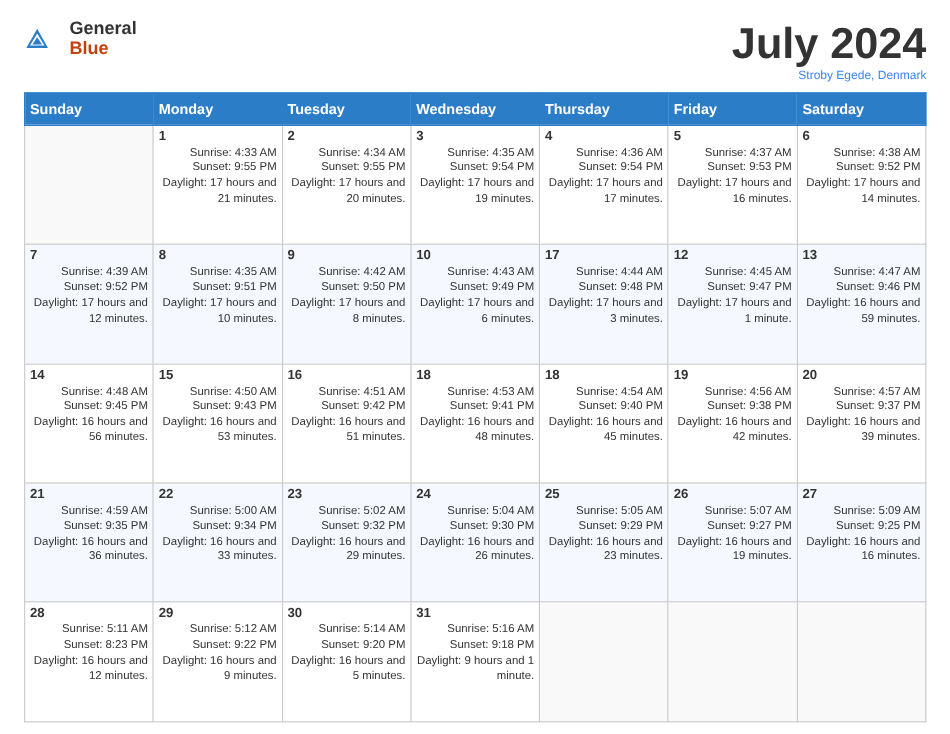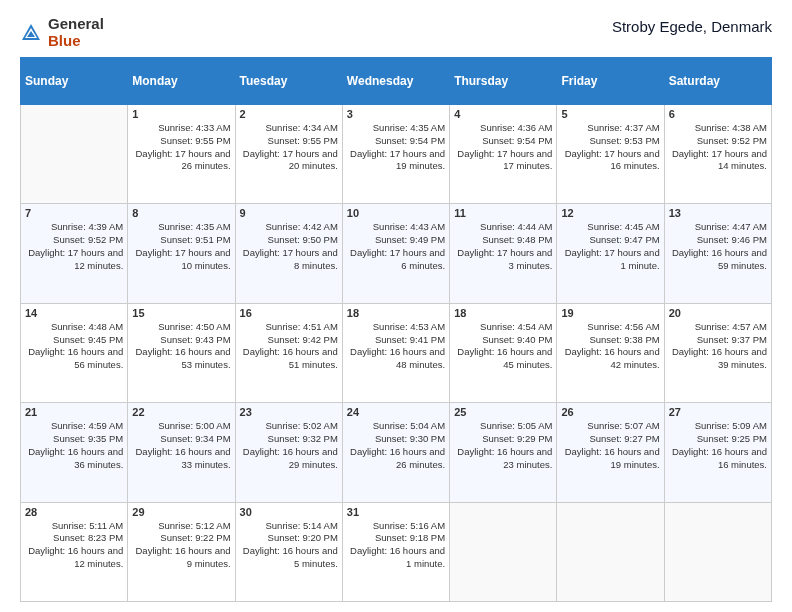--- a/index.html
+++ b/index.html
@@ -19,21 +19,21 @@
     }
     .header {
       display: flex;
       justify-content: space-between;
       align-items: flex-start;
       margin-bottom: 8px;
     }
     .logo {
       display: flex;
       align-items: center;
-      gap: 6px;
+      gap: 16px;
     }
     .logo-text {
       font-size: 15px;
       font-weight: bold;
       line-height: 1.1;
     }
     .logo-general { color: #333; }
     .logo-blue { color: #c2410c; }
     .logo-icon {
       width: 22px;
@@ -42,37 +42,37 @@
     .title-block {
       text-align: right;
     }
     .title-month {
       font-size: 36px;
       font-weight: bold;
       color: #333;
       line-height: 1.1;
     }
     .title-location {
-      font-size: 15px;
-      color: #0f172a;
+      font-size: 10px;
+      color: #3b82f6;
       margin-top: 2px;
     }
     .calendar {
       flex: 1;
       border: 1px solid #ccc;
       border-collapse: collapse;
       width: 100%;
       table-layout: fixed;
     }
     .calendar th {
       background-color: #2b7dc8;
       color: #fff;
       font-size: 12px;
       font-weight: bold;
-      padding: 16px 4px;
+      padding: 6px 4px;
       text-align: left;
       border: 1px solid #2b7dc8;
     }
     .calendar td {
       border: 1px solid #ccc;
       vertical-align: top;
       padding: 3px 4px;
       font-size: 10px;
       color: #333;
       height: 82px;
@@ -107,20 +107,21 @@
         <polygon points="11,2 20,18 2,18" fill="#2b7dc8"></polygon>
         <polygon points="11,6 17,16 5,16" fill="#fff"></polygon>
         <polygon points="11,9 15,15 7,15" fill="#2b7dc8"></polygon>
       </svg>
       <div class="logo-text">
         <span class="logo-general">General</span><br>
         <span class="logo-blue">Blue</span>
       </div>
     </div>
     <div class="title-block">
+      <div class="title-month">July 2024</div>
       <div class="title-location">Stroby Egede, Denmark</div>
     </div>
   </div>
 
   <table class="calendar">
     <thead>
       <tr>
         <th>Sunday</th>
         <th>Monday</th>
         <th>Tuesday</th>
@@ -131,21 +132,21 @@
       </tr>
     </thead>
     <tbody id="calendar-body">
     <tr>
           <td class="empty-cell"></td>
           <td>
             <span class="day-num">1</span>
             <div class="day-info">
               <div>Sunrise: 4:33 AM</div>
               <div>Sunset: 9:55 PM</div>
-              <div>Daylight: 17 hours and 26 minutes.</div>
+              <div>Daylight: 17 hours and 21 minutes.</div>
             </div>
           </td>
           <td>
             <span class="day-num">2</span>
             <div class="day-info">
               <div>Sunrise: 4:34 AM</div>
               <div>Sunset: 9:55 PM</div>
               <div>Daylight: 17 hours and 20 minutes.</div>
             </div>
           </td>
@@ -209,21 +210,21 @@
           </td>
           <td>
             <span class="day-num">10</span>
             <div class="day-info">
               <div>Sunrise: 4:43 AM</div>
               <div>Sunset: 9:49 PM</div>
               <div>Daylight: 17 hours and 6 minutes.</div>
             </div>
           </td>
           <td>
-            <span class="day-num">11</span>
+            <span class="day-num">17</span>
             <div class="day-info">
               <div>Sunrise: 4:44 AM</div>
               <div>Sunset: 9:48 PM</div>
               <div>Daylight: 17 hours and 3 minutes.</div>
             </div>
           </td>
           <td>
             <span class="day-num">12</span>
             <div class="day-info">
               <div>Sunrise: 4:45 AM</div>
@@ -379,21 +380,21 @@
               <div>Sunrise: 5:14 AM</div>
               <div>Sunset: 9:20 PM</div>
               <div>Daylight: 16 hours and 5 minutes.</div>
             </div>
           </td>
           <td>
             <span class="day-num">31</span>
             <div class="day-info">
               <div>Sunrise: 5:16 AM</div>
               <div>Sunset: 9:18 PM</div>
-              <div>Daylight: 16 hours and 1 minute.</div>
+              <div>Daylight: 9 hours and 1 minute.</div>
             </div>
           </td>
           <td class="empty-cell"></td>
           <td class="empty-cell"></td>
           <td class="empty-cell"></td>
         </tr>
       </tbody>
   </table>
 </div>
 

